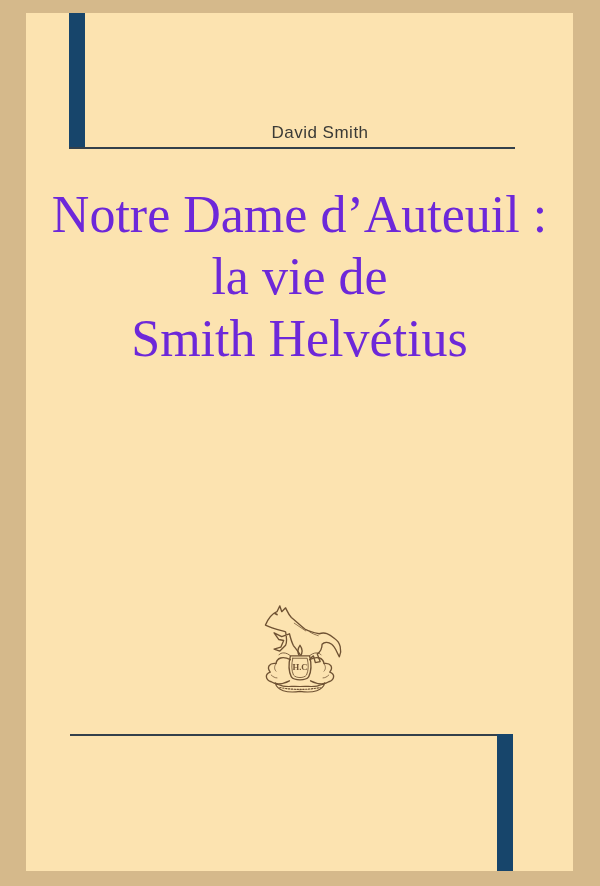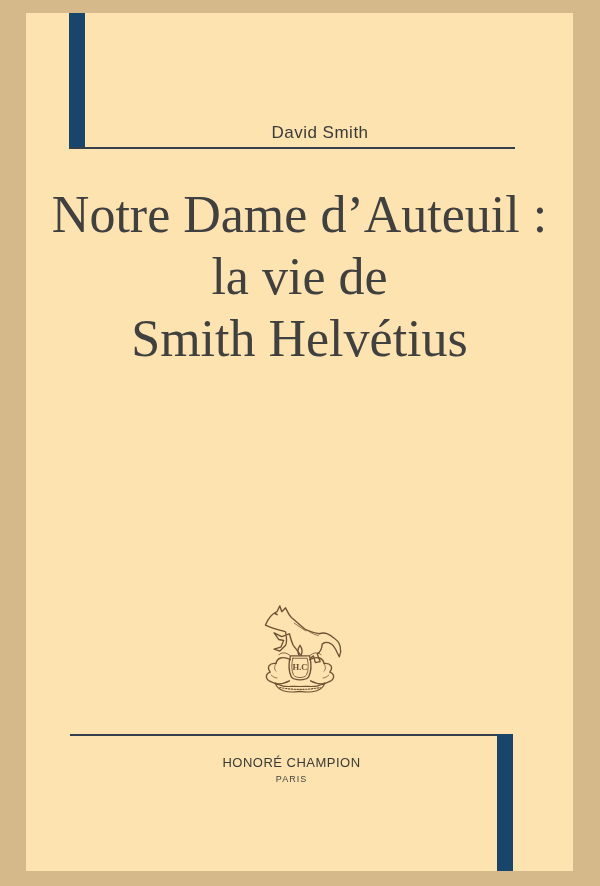--- a/index.html
+++ b/index.html
@@ -30,21 +30,21 @@
   .author {
     font-size: 17px; line-height: 20px;
     letter-spacing: 0.5px;
     color: #3a3a36;
   }
   .title {
     position: absolute; left: 0; top: 171px; width: 100%;
     text-align: center;
     font-family: "Liberation Serif", serif;
     font-size: 52px; line-height: 62px;
-    color: #404040;
+    color: #6d28d9;
   }
   .emblem {
     position: absolute; top: 588px; left: 50%;
     width: 96px; height: 102px;
     transform: translateX(-50%);
   }
   .publisher-wrap {
     position: absolute; left: 44px; top: 742px; width: 443px;
     text-align: center;
   }
@@ -124,18 +124,14 @@
         <path d="M24,84 C32,90 40,87 50,88 C60,87 68,90 76,84 C74,92 64,95 50,93 C36,95 26,92 24,84 Z" fill="#fce3b0" stroke-width="1.1"></path>
         <path d="M29,89 Q50,93 71,89" stroke-width="1.2" stroke-dasharray="1.4,1.6"></path>
       </g>
       <text x="50" y="71" text-anchor="middle" font-family="Liberation Serif, serif" font-size="9" font-weight="bold" fill="#6f5233">H.C</text>
     </svg>
   </div>
 
   <div class="rule rule-bottom"></div>
   <div class="bar bar-bottom"></div>
 
-  <div class="publisher-wrap">
-    <div class="publisher-name">HONORÉ CHAMPION</div>
-    <div class="publisher-city">PARIS</div>
-  </div>
 
 </div>
 
 </body></html>

